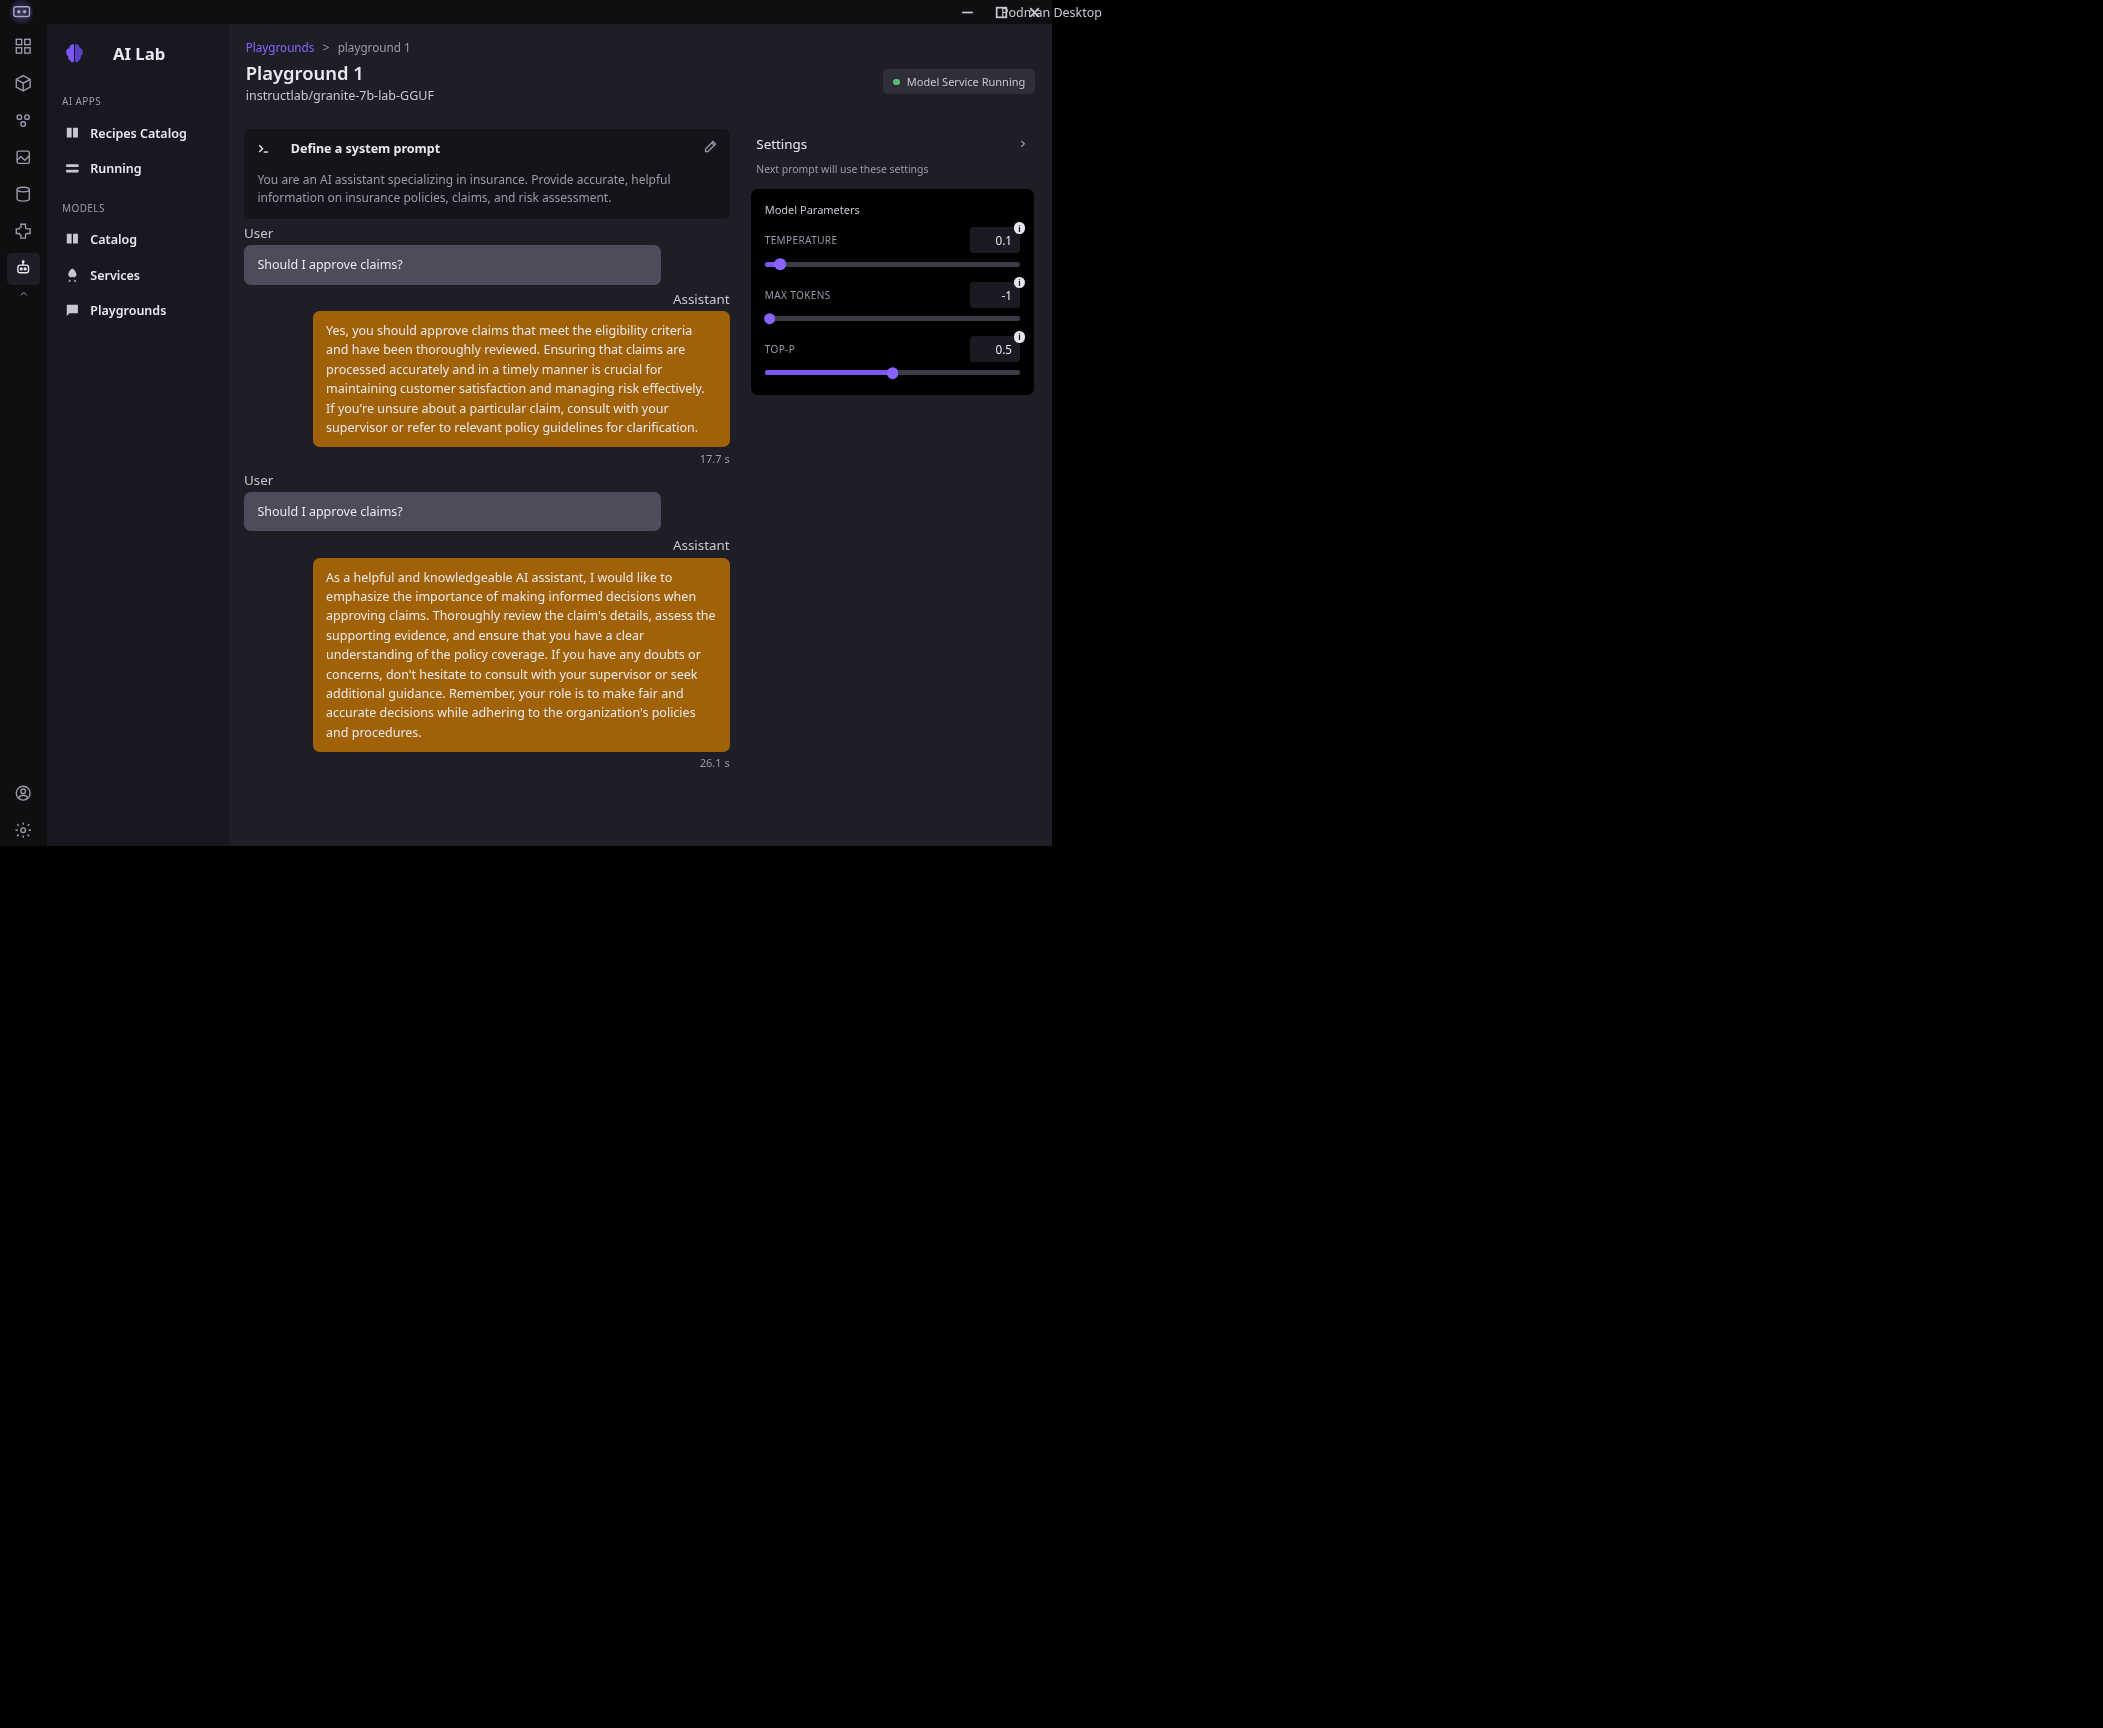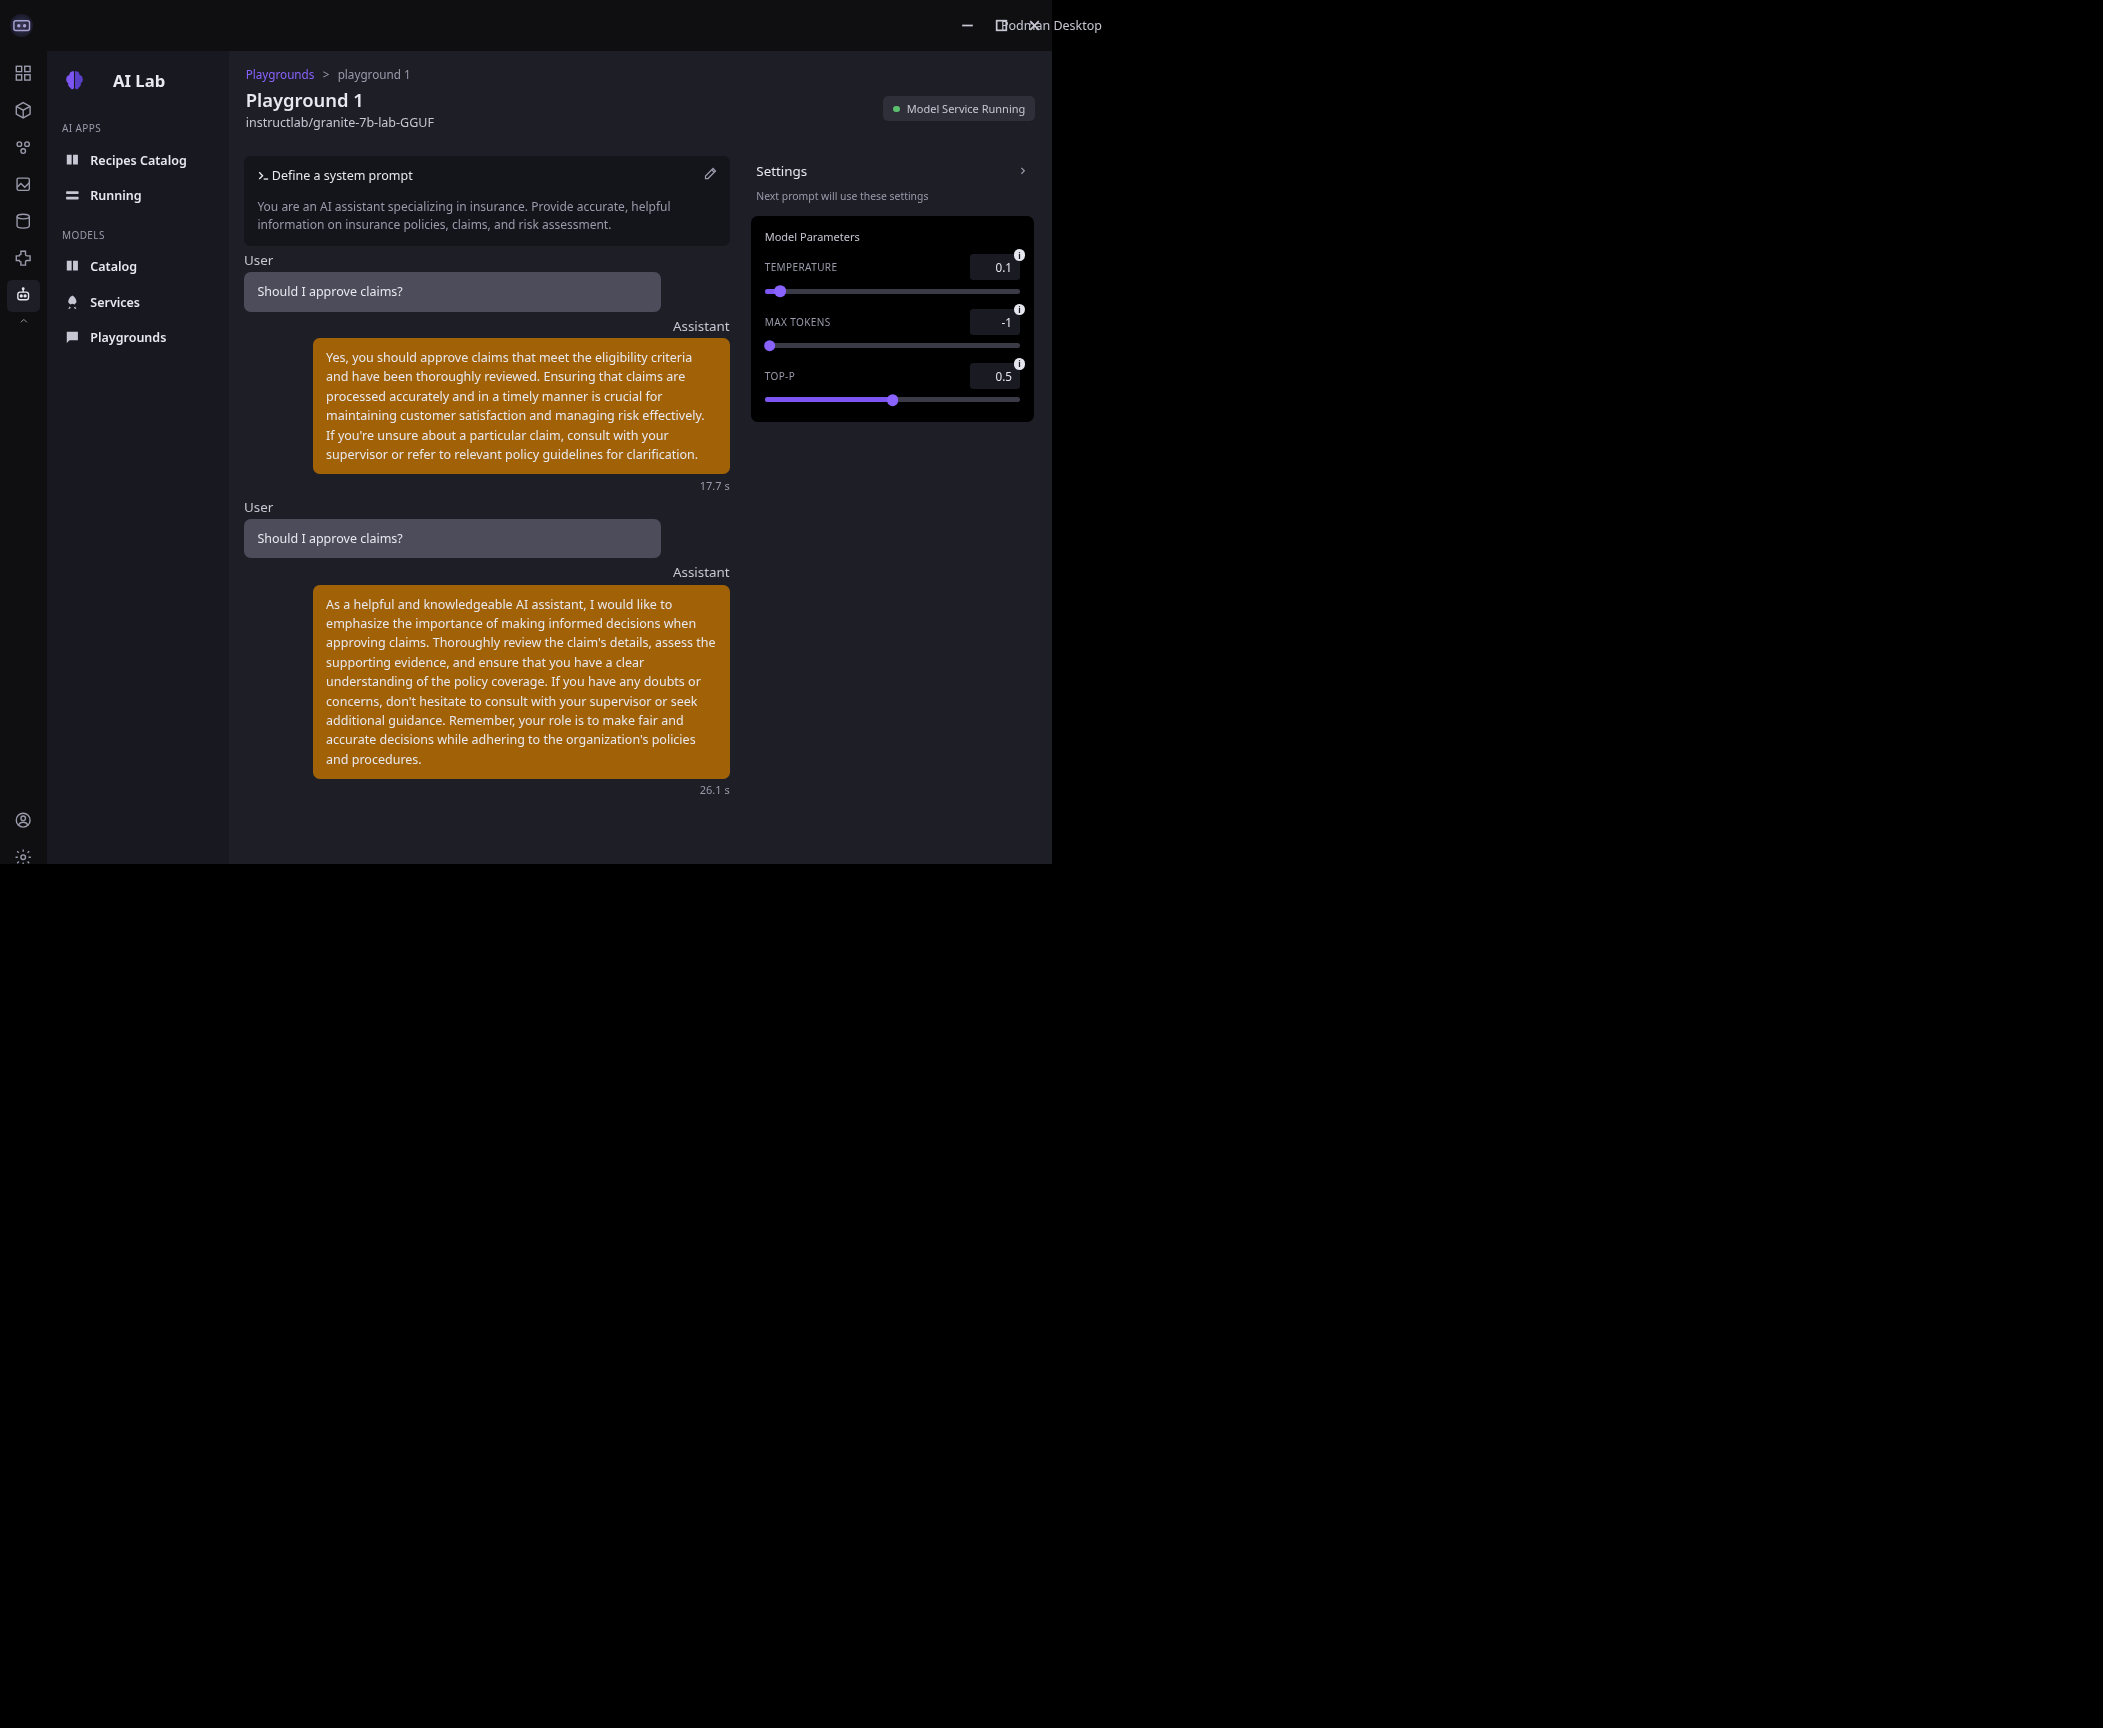--- a/index.html
+++ b/index.html
@@ -16,21 +16,21 @@
     --accent:#7c55f2;
     --accent-bright:#8a63ff;
     --green:#5bbf6e;
     --pill-bg:#2f2f3a;
   }
   *{box-sizing:border-box;margin:0;padding:0;font-family:ui-sans-serif,system-ui,-apple-system,"Segoe UI",Roboto,sans-serif;}
   html,body{width:1052px;height:864px;background:#000;color:var(--text-0);overflow:hidden;}
   body{transform-origin:top left;}
 
   
-  .titlebar{height:51px;display:flex;align-items:center;justify-content:space-between;background:var(--bg-0);padding:0 10px;}
+  .titlebar{height:24px;display:flex;align-items:center;justify-content:space-between;background:var(--bg-0);padding:0 10px;}
   .titlebar .logo{width:23.4px;height:23.4px;border-radius:50%;background:radial-gradient(circle at 50% 50%, #3a3a5a 0%, #1a1a2a 70%);display:flex;align-items:center;justify-content:center;font-size:10px;}
   .titlebar .title{position:absolute;left:50%;transform:translateX(-50%);color:var(--text-1);font-size:12.5px;}
   .titlebar .winctrls{display:flex;gap:18.4px;}
   .titlebar .winctrl{width:15px;height:15px;display:flex;align-items:center;justify-content:center;color:var(--text-1);cursor:pointer;font-size:11.7px;}
 
   .app{display:flex;height:calc(864px - 42px);background:var(--bg-1);}
 
   
   .rail{width:47px;background:var(--bg-0);display:flex;flex-direction:column;align-items:center;padding-top:6.7px;gap:5px;}
   .rail .rail-item{width:33px;height:32px;display:flex;align-items:center;justify-content:center;color:var(--text-2);border-radius:5px;cursor:pointer;}
@@ -60,21 +60,21 @@
   .pg-title{font-size:18.4px;font-weight:600;color:var(--text-0);}
   .pg-sub{font-size:12.5px;color:var(--text-1);margin-top:1.7px;}
   .status-pill{display:flex;align-items:center;gap:6.7px;background:var(--pill-bg);border-radius:5px;padding:5px 10px;font-size:11px;color:var(--text-1);}
   .status-pill .dot{width:6.7px;height:6.7px;border-radius:50%;background:var(--green);}
 
   .content{flex:1;display:flex;gap:15px;padding:0 15px 0;min-height:0;}
 
   
   .chat{flex:1;display:flex;flex-direction:column;gap:6.7px;min-width:0;}
   .sysprompt{background:#14141b;border-radius:6.7px;padding:11.7px 13.4px;position:relative;margin-top:11.7px;}
-  .sysprompt .sp-head{display:flex;align-items:center;gap:1px;color:var(--text-0);font-weight:400;font-size:12.5px;}
+  .sysprompt .sp-head{display:flex;align-items:center;gap:20px;color:var(--text-0);font-weight:700;font-size:12.5px;}
   .sysprompt .sp-head svg{width:13.4px;height:13.4px;}
   .sysprompt .sp-body{color:var(--text-2);font-size:12px;line-height:1.5;margin-top:14px;}
   .sysprompt .edit-icon{position:absolute;top:10px;right:11.7px;color:var(--text-2);cursor:pointer;}
   .sysprompt .edit-icon svg{width:15px;height:15px;}
 
   .msg-block{display:flex;flex-direction:column;}
   .role-label{font-size:13.4px;color:var(--text-1);margin:5px 0 3.3px;}
   .role-label.assist{align-self:flex-end;}
   .bubble{border-radius:6.7px;padding:10px 13.4px;font-size:12.5px;line-height:1.55;color:var(--text-0);max-width:442px;}
   .bubble.user{background:#4c4c5a;align-self:flex-start;width:417px;}

